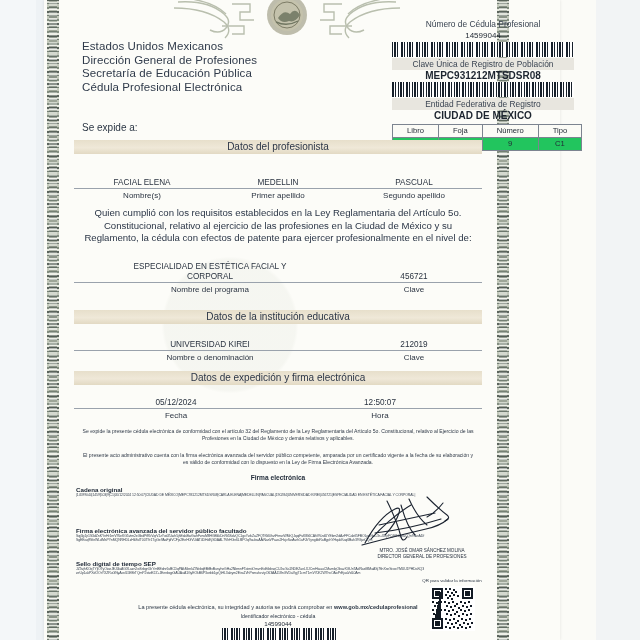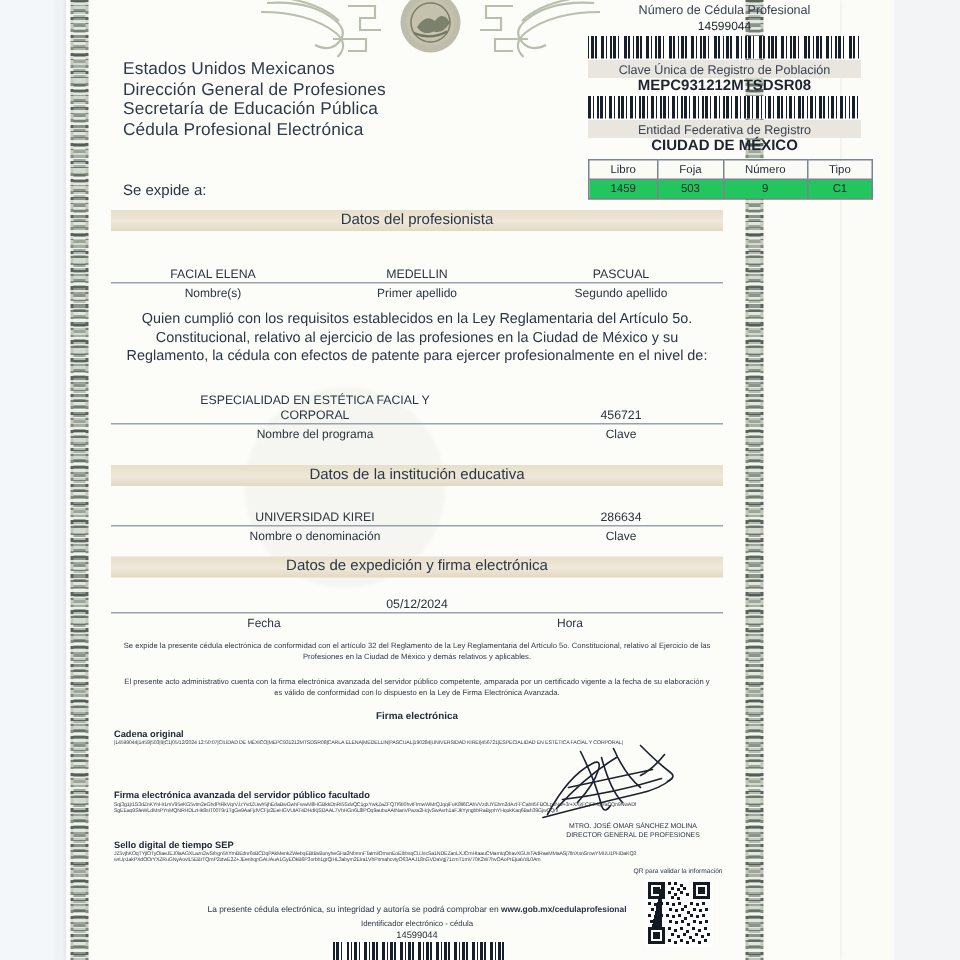--- a/index.html
+++ b/index.html
@@ -53,21 +53,21 @@
   
   .crest-wrap{position:absolute;left:110px;top:-2px;width:230px;height:44px;overflow:hidden;}
   .crest-wrap svg{display:block;}
   
   .hdr-left{position:absolute;left:20px;top:40px;width:250px;}
   .hdr-left div{
     font-size:11.5px;color:#2f3a4a;line-height:13.5px;letter-spacing:.1px;
     white-space:nowrap;
   }
   
-  .hdr-right{position:absolute;left:330px;top:0;width:182px;}
+  .hdr-right{position:absolute;left:330px;top:18px;width:182px;}
   .hr-label{
     font-size:8.4px;color:#3a4452;text-align:center;line-height:10px;
     background:#e8e6df;border:0;padding:1px 0;
   }
   .hr-label.plain{background:transparent;}
   .hr-val{font-size:10px;color:#1d2530;text-align:center;line-height:11px;font-weight:bold;}
   .hr-val.thin{font-weight:normal;font-size:8px;}
   .barcode{height:15px;margin:1px 0;width:100%;
     background-image:repeating-linear-gradient(90deg,
       #17202a 0px,#17202a 1px,#fff 1px,#fff 2px,
@@ -287,40 +287,43 @@
     </div>
 
     <div class="sect-bar" style="top:310px;">Datos de la institución educativa</div>
 
     <div class="fieldrow" style="top:340px;">
       <div class="f-cols">
         <div class="f-col" style="flex:2">
             <div class="f-val">UNIVERSIDAD KIREI</div>
           </div>
         <div class="f-col" style="flex:1">
-            <div class="f-val">286634</div>
+            <div class="f-val">212019</div>
           </div>
       </div>
       <div class="f-underline"></div>
       <div class="f-cols">
         <div class="f-col" style="flex:2">
             <div class="f-lab">Nombre o denominación</div>
           </div>
         <div class="f-col" style="flex:1">
             <div class="f-lab">Clave</div>
           </div>
       </div>
     </div>
 
     <div class="sect-bar" style="top:371px;">Datos de expedición y firma electrónica</div>
 
     <div class="fieldrow" style="top:398px;">
       <div class="f-cols">
         <div class="f-col">
             <div class="f-val">05/12/2024</div>
+          </div>
+        <div class="f-col">
+            <div class="f-val">12:50:07</div>
           </div>
       </div>
       <div class="f-underline"></div>
       <div class="f-cols">
         <div class="f-col">
             <div class="f-lab">Fecha</div>
           </div>
         <div class="f-col">
             <div class="f-lab">Hora</div>
           </div>

